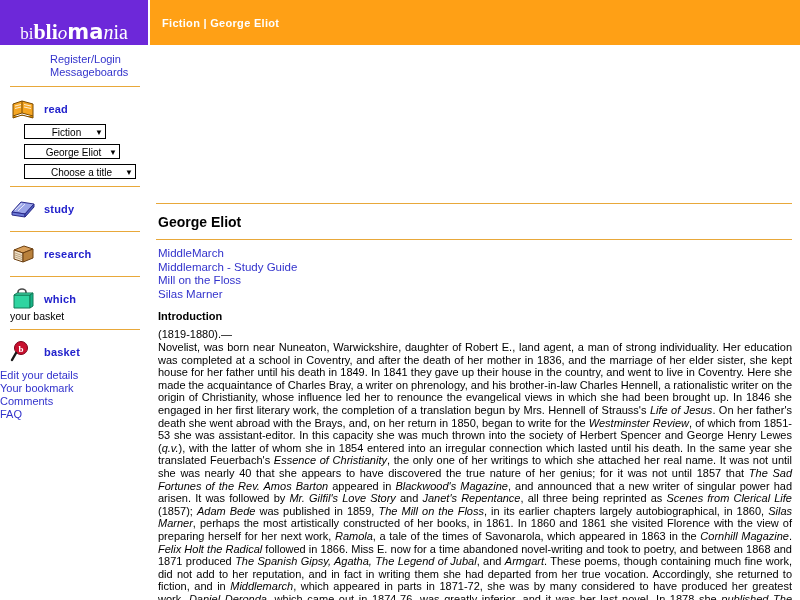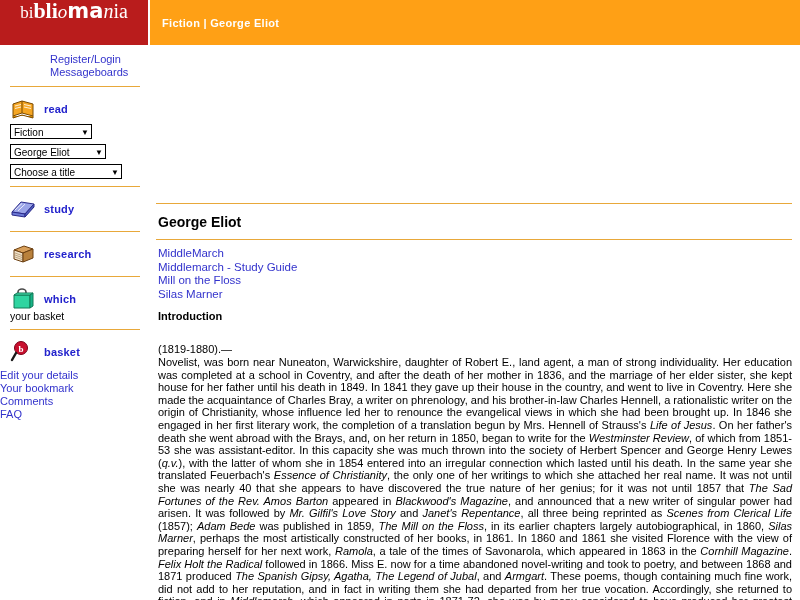--- a/index.html
+++ b/index.html
@@ -15,23 +15,23 @@
   }
 
   
   .header {
     display: flex;
     height: 45px;
     width: 800px;
   }
   .logo-block {
     width: 148px;
-    background: #b91c1c;
-    display: flex;
-    align-items: flex-start;
+    background: #6d28d9;
+    display: flex;
+    align-items: flex-end;
     justify-content: center;
     position: relative;
   }
   .logo-text {
     color: #ffffff;
     font-size: 22px;
     line-height: 22px;
     letter-spacing: 0px;
     white-space: nowrap;
   }
@@ -95,21 +95,21 @@
     height: 30px;
   }
   .sec-label {
     color: #2222cc;
     font-weight: bold;
     font-size: 11px;
     margin-left: 8px;
     letter-spacing: 0.2px;
   }
 
-  .selects { padding-left: 10px; }
+  .selects { padding-left: 24px; text-align: center; }
   .fake-select {
     position: relative;
     display: block;
     width: 82px;
     height: 15px;
     margin-bottom: 5px;
     border: 1px solid #000000;
     background: #ffffff;
     font-size: 10px;
     line-height: 15px;
@@ -173,21 +173,21 @@
   .work-list a {
     display: block;
     color: #3333cc;
     font-size: 11.5px;
     line-height: 13.5px;
     text-decoration: none;
   }
   .intro-head {
     font-size: 11px;
     font-weight: bold;
-    margin: 9px 0 21px 2px;
+    margin: 9px 0 6px 2px;
     color: #000000;
   }
   .dates {
     font-size: 11px;
     margin: 0 0 1px 2px;
   }
   .bio {
     font-size: 11px;
     line-height: 12.6px;
     text-align: justify;

